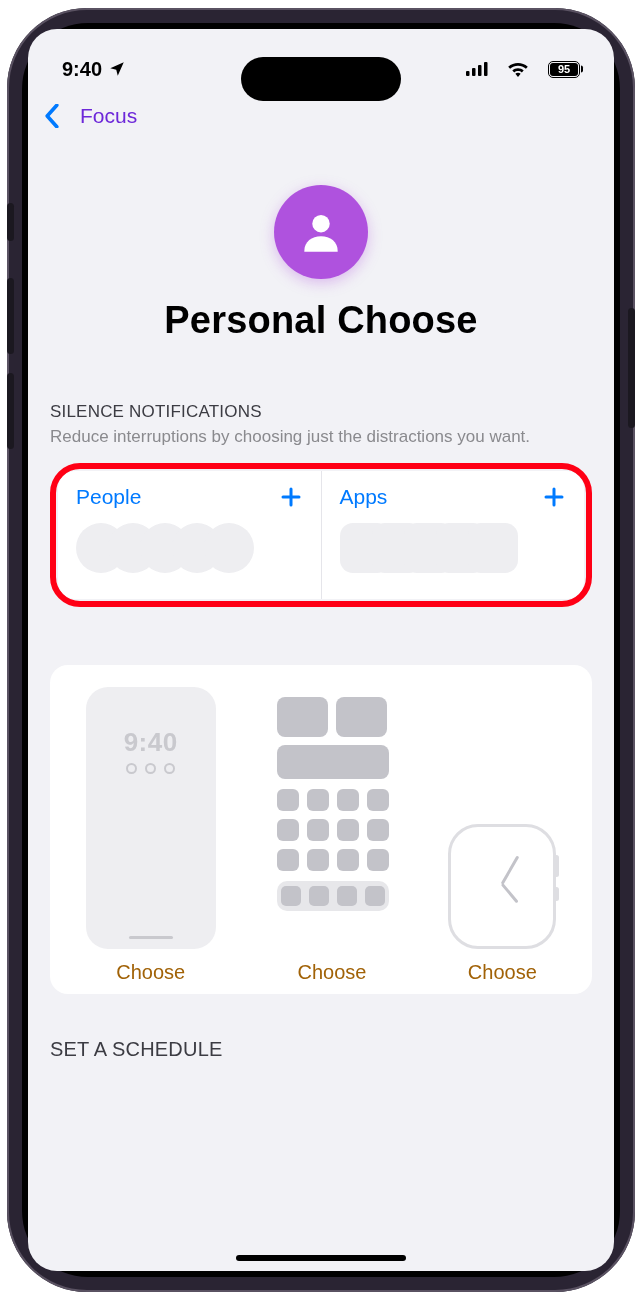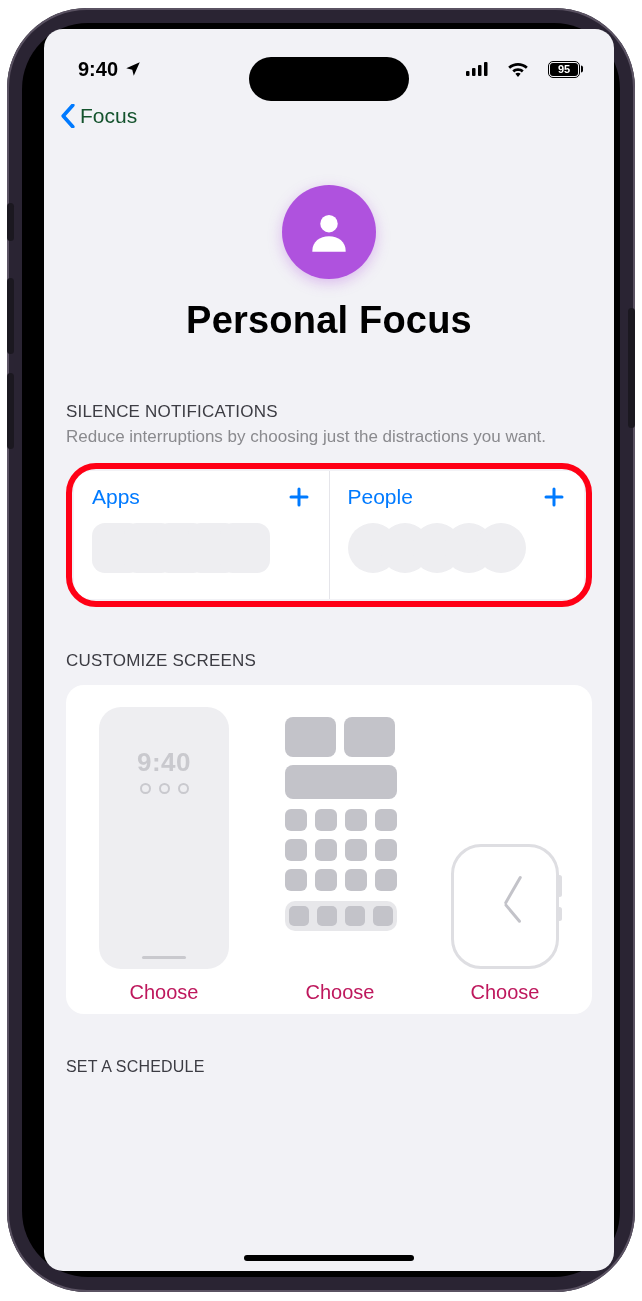--- a/index.html
+++ b/index.html
@@ -1,21 +1,21 @@
 <!DOCTYPE html>
 <html><head>
 <meta charset="utf-8">
 <style>
   * { margin:0; padding:0; box-sizing:border-box; font-family:-apple-system,BlinkMacSystemFont,"SF Pro Text","Helvetica Neue",Arial,sans-serif; -webkit-font-smoothing:antialiased; }
   body { background:#fff; width:642px; height:1301px; position:relative; }
 
   
   .phone-frame { position:absolute; left:7px; top:8px; width:628px; height:1284px; border-radius:80px; background:#2a2433; box-shadow:0 0 0 2px #5a5262 inset; overflow:hidden; }
   .phone-inner-bezel { position:absolute; left:15px; top:15px; right:15px; bottom:15px; border-radius:66px; background:#000; }
-  .screen { position:absolute; left:21px; top:21px; right:21px; bottom:21px; border-radius:19px; background:#f2f2f6; overflow:hidden; color:#000;margin-left:16px; }
+  .screen { position:absolute; left:21px; top:21px; right:21px; bottom:21px; border-radius:29px; background:#f2f2f6; overflow:hidden; color:#000; }
 
   
   .btn-side { position:absolute; background:#1b1820; border-radius:4px; }
   .btn-mute   { left:0; top:195px;  width:7px; height:38px; }
   .btn-volu   { left:0; top:270px;  width:7px; height:76px; }
   .btn-vold   { left:0; top:365px;  width:7px; height:76px; }
   .btn-power  { right:0; top:300px; width:7px; height:120px; }
 
   
   .island { position:absolute; top:28px; left:50%; transform:translateX(-50%); width:160px; height:44px; background:#000; border-radius:30px; }
@@ -26,21 +26,21 @@
   .status-right { display:flex; align-items:center; gap:19px; }
   .location-arrow svg, .cellular svg, .wifi svg { display:block; }
   .battery { display:flex; align-items:center; }
   .battery-body { position:relative; width:32px; height:17px; border:1.5px solid #000; border-radius:5px; display:flex; align-items:center; justify-content:center; }
   .battery-body::after { content:""; position:absolute; right:-4px; top:50%; transform:translateY(-50%); width:2.5px; height:7px; background:#000; border-radius:0 2px 2px 0; }
   .battery-fill { position:absolute; left:1px; top:1px; bottom:1px; right:1px; background:#000; border-radius:3px; }
   .battery-pct { position:relative; color:#fff; font-size:11px; font-weight:700; }
 
   
   .nav-bar { height:54px; display:flex; align-items:center; padding:0 16px; }
-  .back-btn { display:flex; align-items:flex-end; gap:4px; color:#14532d; font-size:21px; }
+  .back-btn { display:flex; align-items:flex-end; gap:20px; color:#6d28d9; font-size:21px; }
   .back-btn svg { display:block; }
 
   
   .hero { display:flex; flex-direction:column; align-items:center; padding:42px 0 20px; }
   .hero-icon { width:94px; height:94px; border-radius:50%; background:#af52de; display:flex; align-items:center; justify-content:center; box-shadow:0 4px 14px rgba(175,82,222,.35); }
   .hero-icon svg { display:block; }
   .hero-title { margin-top:20px; font-size:38px; font-weight:700; letter-spacing:.2px; }
 
   
   .section { padding:40px 22px 4px; }
@@ -63,21 +63,21 @@
   .people-stack .circ { width:50px; height:50px; border-radius:50%; background:#eeeef1; margin-left:-18px; }
   .people-stack .circ:first-child { margin-left:0; }
 
   .apps-stack { display:flex; }
   .apps-stack .sq { width:50px; height:50px; border-radius:13px; background:#eeeef1; margin-left:-18px; }
   .apps-stack .sq:first-child { margin-left:0; }
 
   
   .screens-card { margin-top:14px; background:#fff; border-radius:18px; padding:22px 16px 10px; display:flex; justify-content:space-around; align-items:flex-end; gap:12px; }
   .screens-col { display:flex; flex-direction:column; align-items:center; gap:12px; }
-  .choose-lbl { color:#be185d; font-size:20px; }
+  .choose-lbl { color:#a16207; font-size:20px; }
 
   
   .mock-lock { width:130px; height:262px; background:#eeeef1; border-radius:22px; position:relative; }
   .mock-lock .tm { position:absolute; top:40px; left:0; right:0; text-align:center; font-size:26px; font-weight:600; color:#c9c9ce; letter-spacing:.5px; }
   .mock-lock .dots { position:absolute; top:76px; left:0; right:0; display:flex; justify-content:center; gap:8px; }
   .mock-lock .dots i { width:11px; height:11px; border-radius:50%; border:2px solid #c9c9ce; }
   .mock-lock .handle { position:absolute; bottom:10px; left:50%; transform:translateX(-50%); width:44px; height:3px; background:#c9c9ce; border-radius:3px; }
 
   
   .mock-home { width:130px; height:262px; border-radius:22px; position:relative; padding:10px 10px; }
@@ -92,21 +92,21 @@
   
   .mock-watch { width:108px; height:125px; border:3px solid #dedee2; border-radius:30px; position:relative; }
   .mock-watch::after { content:""; position:absolute; right:-6px; top:28px; width:5px; height:22px; background:#dedee2; border-radius:3px; }
   .mock-watch::before { content:""; position:absolute; right:-6px; top:60px; width:5px; height:14px; background:#dedee2; border-radius:3px; }
   .mock-watch .hand1, .mock-watch .hand2 { position:absolute; left:50%; top:50%; width:3px; background:#c3c3c9; transform-origin:top center; border-radius:2px; }
   .mock-watch .hand1 { height:32px; transform:translate(-50%,-2px) rotate(210deg); }
   .mock-watch .hand2 { height:24px; transform:translate(-50%,-2px) rotate(320deg); }
 
   
   .last-section { padding:40px 22px 0; }
-  .last-section .sec-head { font-size:16px; font-weight:500; }
+  .last-section .sec-head { font-size:20px; font-weight:500; }
 
   
   .home-indicator { position:absolute; bottom:10px; left:50%; transform:translateX(-50%); width:170px; height:6px; background:#000; border-radius:4px; }
 </style>
 </head>
 <body>
 
 <div class="phone-frame">
   <div class="btn-side btn-mute"></div>
   <div class="btn-side btn-volu"></div>
@@ -159,75 +159,74 @@
       </div>
     </div>
 
     <div class="hero">
       <div class="hero-icon">
         <svg width="50" height="50" viewBox="0 0 24 24" fill="#fff">
             <circle cx="12" cy="8" r="4.2"></circle>
             <path d="M4 21c0-4.4 3.6-7 8-7s8 2.6 8 7v.5H4V21z"></path>
           </svg>
       </div>
-      <div class="hero-title">Personal Focus</div>
+      <div class="hero-title">Personal Choose</div>
     </div>
 
     <div class="section">
       <div class="sec-head">SILENCE NOTIFICATIONS</div>
       <div class="sec-sub">Reduce interruptions by choosing just the distractions you want.</div>
 
       <div class="highlight-card-wrap">
         <div class="split-card">
+          <div class="split-col">
+            <div class="split-top">
+              <span class="split-title">People</span>
+              <span class="plus-icon">
+                <svg width="24" height="24" viewBox="0 0 24 24" fill="none" stroke="#007aff" stroke-width="3" stroke-linecap="round">
+                    <line x1="12" y1="4" x2="12" y2="20"></line>
+                    <line x1="4" y1="12" x2="20" y2="12"></line>
+                  </svg>
+              </span>
+            </div>
+            <div class="placeholder-row">
+              <div class="people-stack">
+                <div class="circ"></div>
+                  <div class="circ"></div>
+                  <div class="circ"></div>
+                  <div class="circ"></div>
+                  <div class="circ"></div>
+              </div>
+            </div>
+          </div>
           <div class="split-col">
             <div class="split-top">
               <span class="split-title">Apps</span>
               <span class="plus-icon">
                 <svg width="24" height="24" viewBox="0 0 24 24" fill="none" stroke="#007aff" stroke-width="3" stroke-linecap="round">
                     <line x1="12" y1="4" x2="12" y2="20"></line>
                     <line x1="4" y1="12" x2="20" y2="12"></line>
                   </svg>
               </span>
             </div>
             <div class="placeholder-row">
               <div class="apps-stack">
                 <div class="sq"></div>
                   <div class="sq"></div>
                   <div class="sq"></div>
                   <div class="sq"></div>
                   <div class="sq"></div>
               </div>
             </div>
           </div>
-          <div class="split-col">
-            <div class="split-top">
-              <span class="split-title">People</span>
-              <span class="plus-icon">
-                <svg width="24" height="24" viewBox="0 0 24 24" fill="none" stroke="#007aff" stroke-width="3" stroke-linecap="round">
-                    <line x1="12" y1="4" x2="12" y2="20"></line>
-                    <line x1="4" y1="12" x2="20" y2="12"></line>
-                  </svg>
-              </span>
-            </div>
-            <div class="placeholder-row">
-              <div class="people-stack">
-                <div class="circ"></div>
-                  <div class="circ"></div>
-                  <div class="circ"></div>
-                  <div class="circ"></div>
-                  <div class="circ"></div>
-              </div>
-            </div>
-          </div>
         </div>
       </div>
     </div>
 
     <div class="section">
-      <div class="sec-head">CUSTOMIZE SCREENS</div>
 
       <div class="screens-card">
 
         <div class="screens-col">
           <div class="mock-lock">
             <div class="tm">9:40</div>
             <div class="dots">
                 <i></i>
                 <i></i>
                 <i></i>

